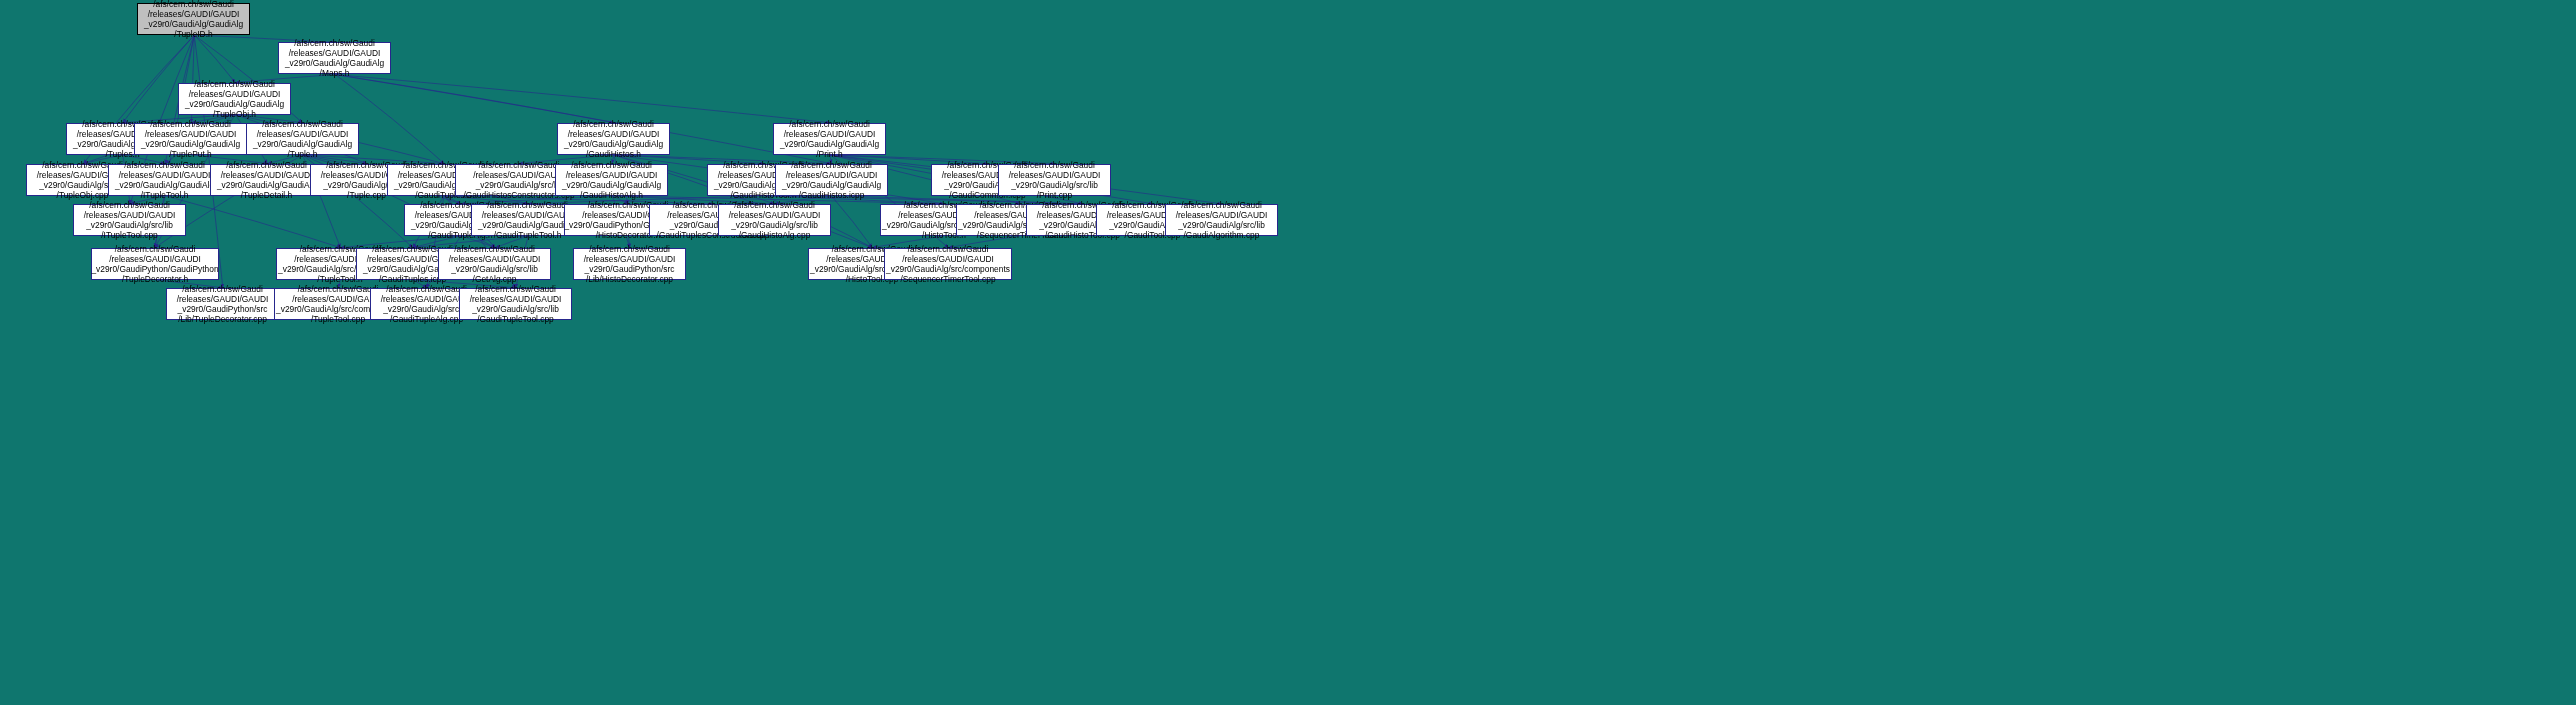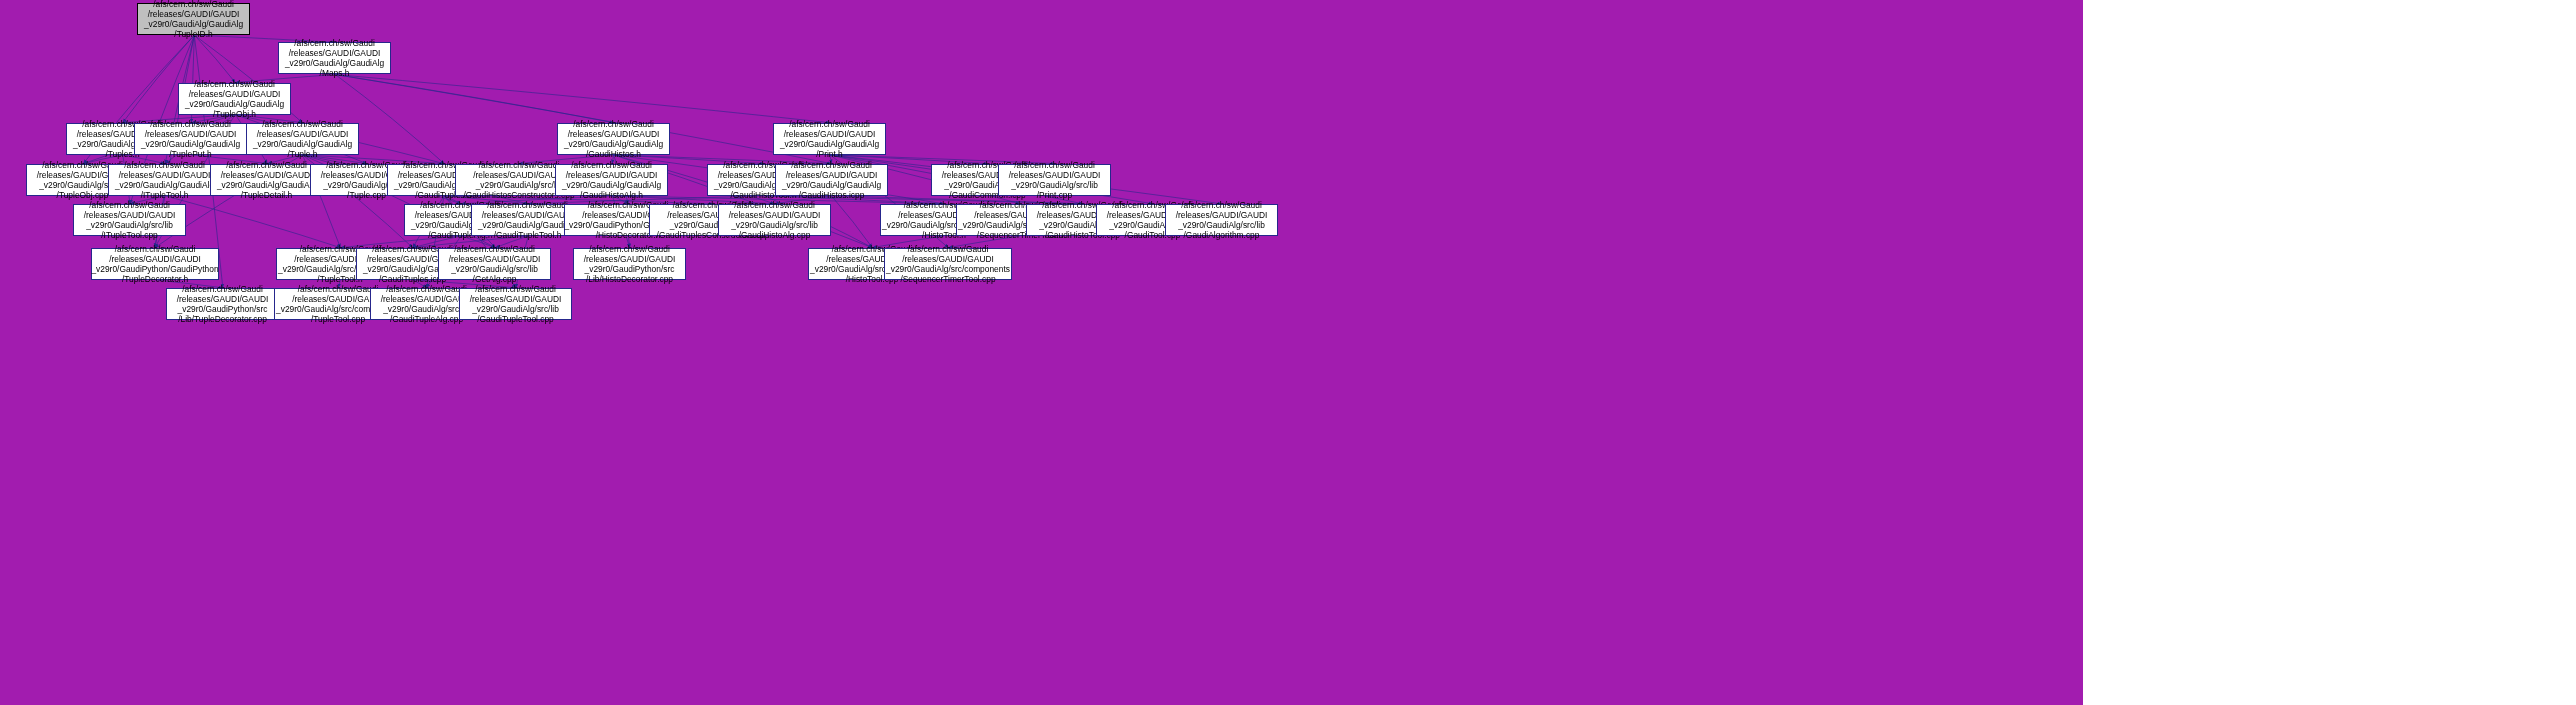--- a/index.html
+++ b/index.html
@@ -1,16 +1,16 @@
 <!DOCTYPE html>
 <html style="font-size:11.7px"><head>
 <meta charset="utf-8">
 <style>
   html,body{margin:0;padding:0;background:#ffffff;}
-  #stage{position:relative;width:2083px;height:705px;background:#a21caf;
+  #stage{position:relative;width:2576px;height:705px;background:#0f766e;
          font-family:"Liberation Sans", sans-serif;overflow:hidden;}
   .node{position:absolute;box-sizing:border-box;border:0.7px solid #26268c;
         background:#ffffff;color:#000000;font-size:8.4px;line-height:10px;
         text-align:center;display:flex;align-items:center;justify-content:center;
         padding:0.7px 1.5px;white-space:pre-line;}
   .node.root{background:#bfbfbf;border-color:#000000;}
   svg.edges{position:absolute;left:0;top:0;width:2576px;height:705px;pointer-events:none;}
 </style>
 </head>
 <body>

